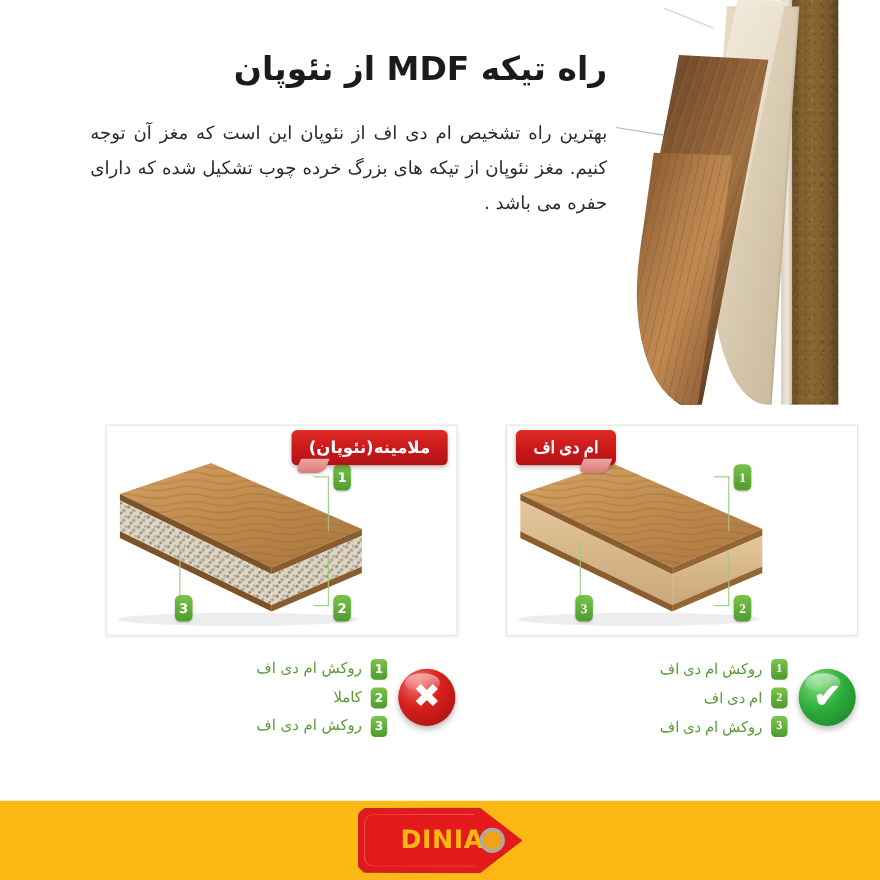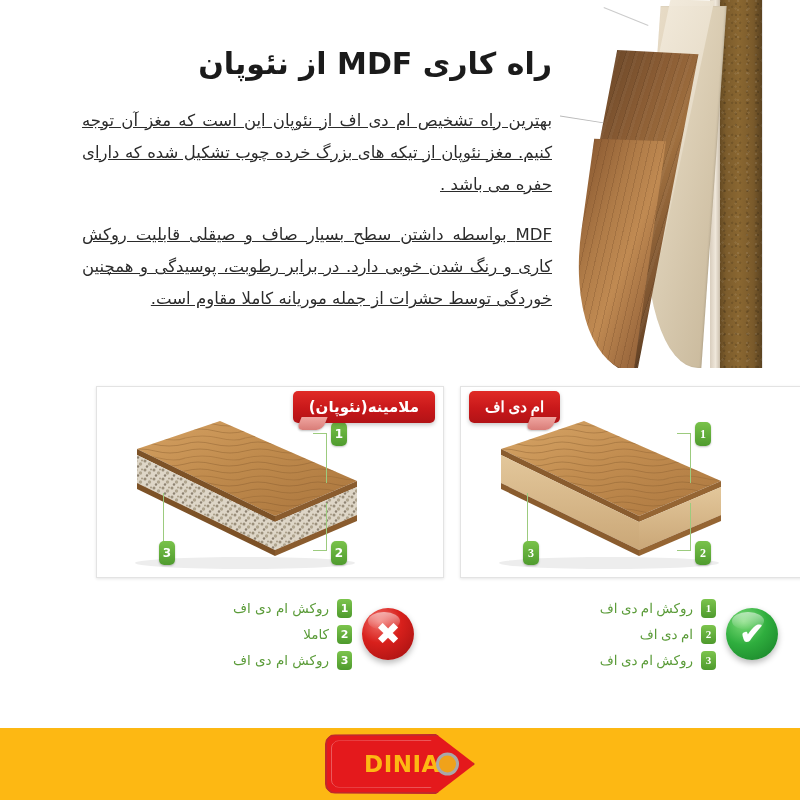--- a/index.html
+++ b/index.html
@@ -91,38 +91,37 @@
     direction:rtl;
   }
   .headline{
     margin:0 0 20px 0;
     font-size:30px;font-weight:bold;color:#1b1b1b;
     line-height:1.35;letter-spacing:0;
   }
   .para{
     margin:0 0 18px 0;
     font-size:16.5px;line-height:1.95;color:#2b2b2b;
-    text-align:justify;text-justify:inter-word;text-decoration:underline;
+    text-align:justify;text-justify:inter-word;
   }
   .para:last-child{margin-bottom:0;}
 
   
   .compare{
     position:absolute;left:0;top:368px;width:800px;height:332px;
   }
   .panel{position:absolute;top:0;width:340px;height:332px;}
   .panel-left{left:88px;}
   .panel-right{left:452px;font-family:Liberation Serif, serif;}
 
   .card{
     position:absolute;left:8px;top:18px;width:318px;height:190px;
     background:#fff;border:1px solid #e3e3e3;
     box-shadow:0 1px 3px rgba(0,0,0,.10);
     overflow:visible;
-    padding-left:28px;
   }
 
   
   .ribbon{
     position:absolute;top:4px;height:32px;
     background:linear-gradient(180deg,#e02b26 0%,#c8181a 55%,#b21316 100%);
     border-radius:5px;
     display:flex;align-items:center;justify-content:center;
     color:#fff;font-size:15px;font-weight:bold;
     padding:0 16px;white-space:nowrap;
@@ -241,23 +240,22 @@
     <div class="pv edgestrip"></div>
     <div class="pv veneer-cream"></div>
     <div class="pv veneer-cream2"></div>
     <div class="pv veneer-wood"></div>
     <div class="pv veneer-wood2"></div>
     <div class="pv hairline"></div>
     <div class="pv hairline2"></div>
   </div>
 
   <div class="copy">
-    <h1 class="headline">راه کاری MDF از نئوپان</h1>
+    <h1 class="headline">راه تیکه MDF از نئوپان</h1>
     <p class="para">بهترین راه تشخیص ام دی اف از نئوپان این است که مغز آن توجه کنیم. مغز نئوپان از تیکه های بزرگ خرده چوب تشکیل شده که دارای حفره می باشد .</p>
-    <p class="para">MDF بواسطه داشتن سطح بسیار صاف و صیقلی قابلیت روکش کاری و رنگ شدن خوبی دارد. در برابر رطوبت، پوسیدگی و همچنین خوردگی توسط حشرات از جمله موریانه کاملا مقاوم است.</p>
   </div>
 
   <div class="compare">
 
     <div class="panel panel-left">
 
       <div class="card">
 
         <div class="ribbon ribbon-left">
           <span>ملامینه(نئوپان)</span>

